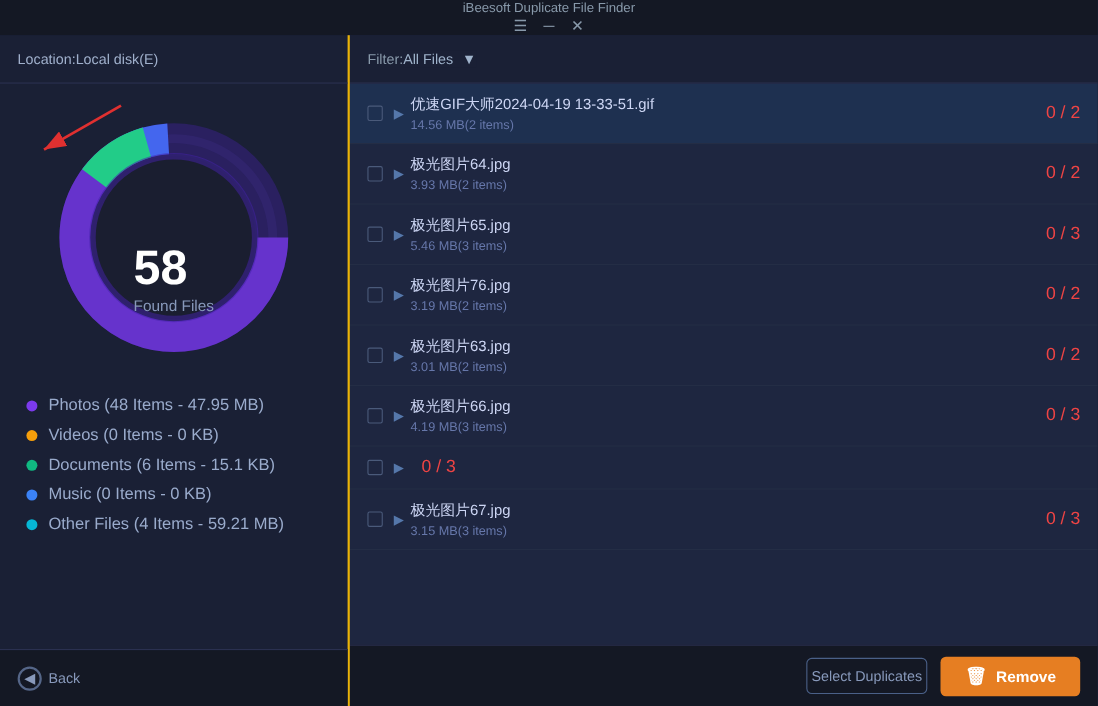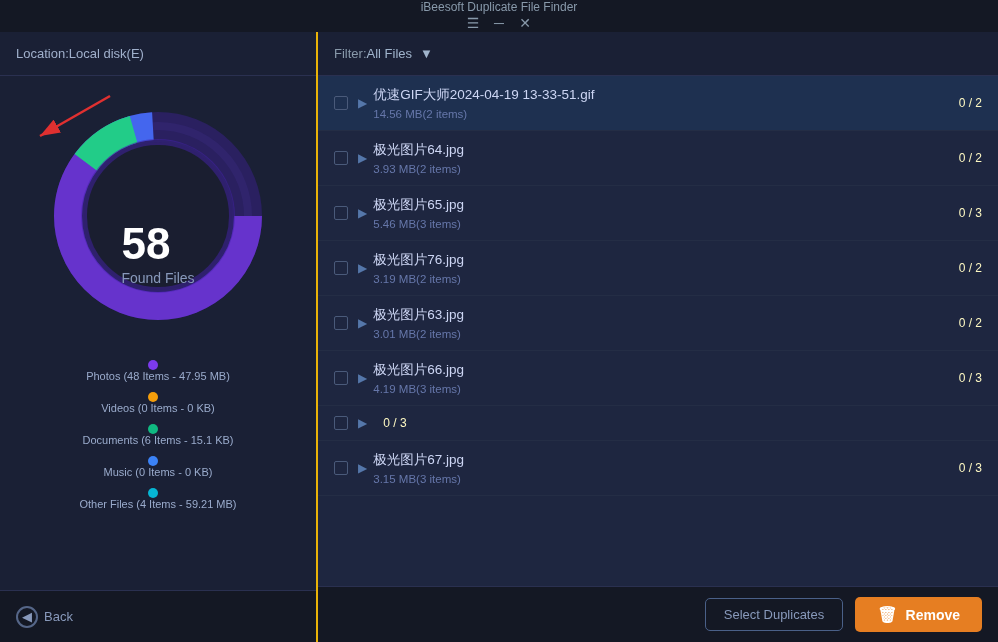--- a/index.html
+++ b/index.html
@@ -106,23 +106,22 @@
     
     .legend {
       margin-top: 24px;
       width: 100%;
       padding: 0 24px;
     }
     .legend-item {
       display: flex;
       align-items: center;
       margin-bottom: 10px;
-      font-size: 11px;
+      font-size: 15px;
       color: #9aabcc;
-      flex-direction: column;
     }
     .legend-dot {
       width: 10px;
       height: 10px;
       border-radius: 50%;
       margin-right: 10px;
       flex-shrink: 0;
     }
 
     
@@ -242,39 +241,39 @@
       color: #cdd6f4;
       font-weight: 500;
     }
     .file-meta {
       font-size: 11.5px;
       color: #6677aa;
       margin-top: 4px;
     }
 
     .file-count {
-      font-size: 12px;
-      color: #fef9c3;
+      font-size: 16px;
+      color: #ef4444;
       margin-left: 10px;
     }
 
     
     .action-bar {
       height: 56px;
       background: #141824;
       border-top: 1px solid #2a3050;
       display: flex;
       align-items: center;
       justify-content: flex-end;
       padding: 0 16px;
       gap: 12px;
     }
 
     .btn-select-duplicates {
-      padding: 8px 18px;
+      padding: 8px 4px;
       background: transparent;
       border: 1.5px solid #4a6088;
       border-radius: 5px;
       color: #8899bb;
       font-size: 13px;
       cursor: pointer;
     }
 
     .btn-remove {
       padding: 8px 22px;

